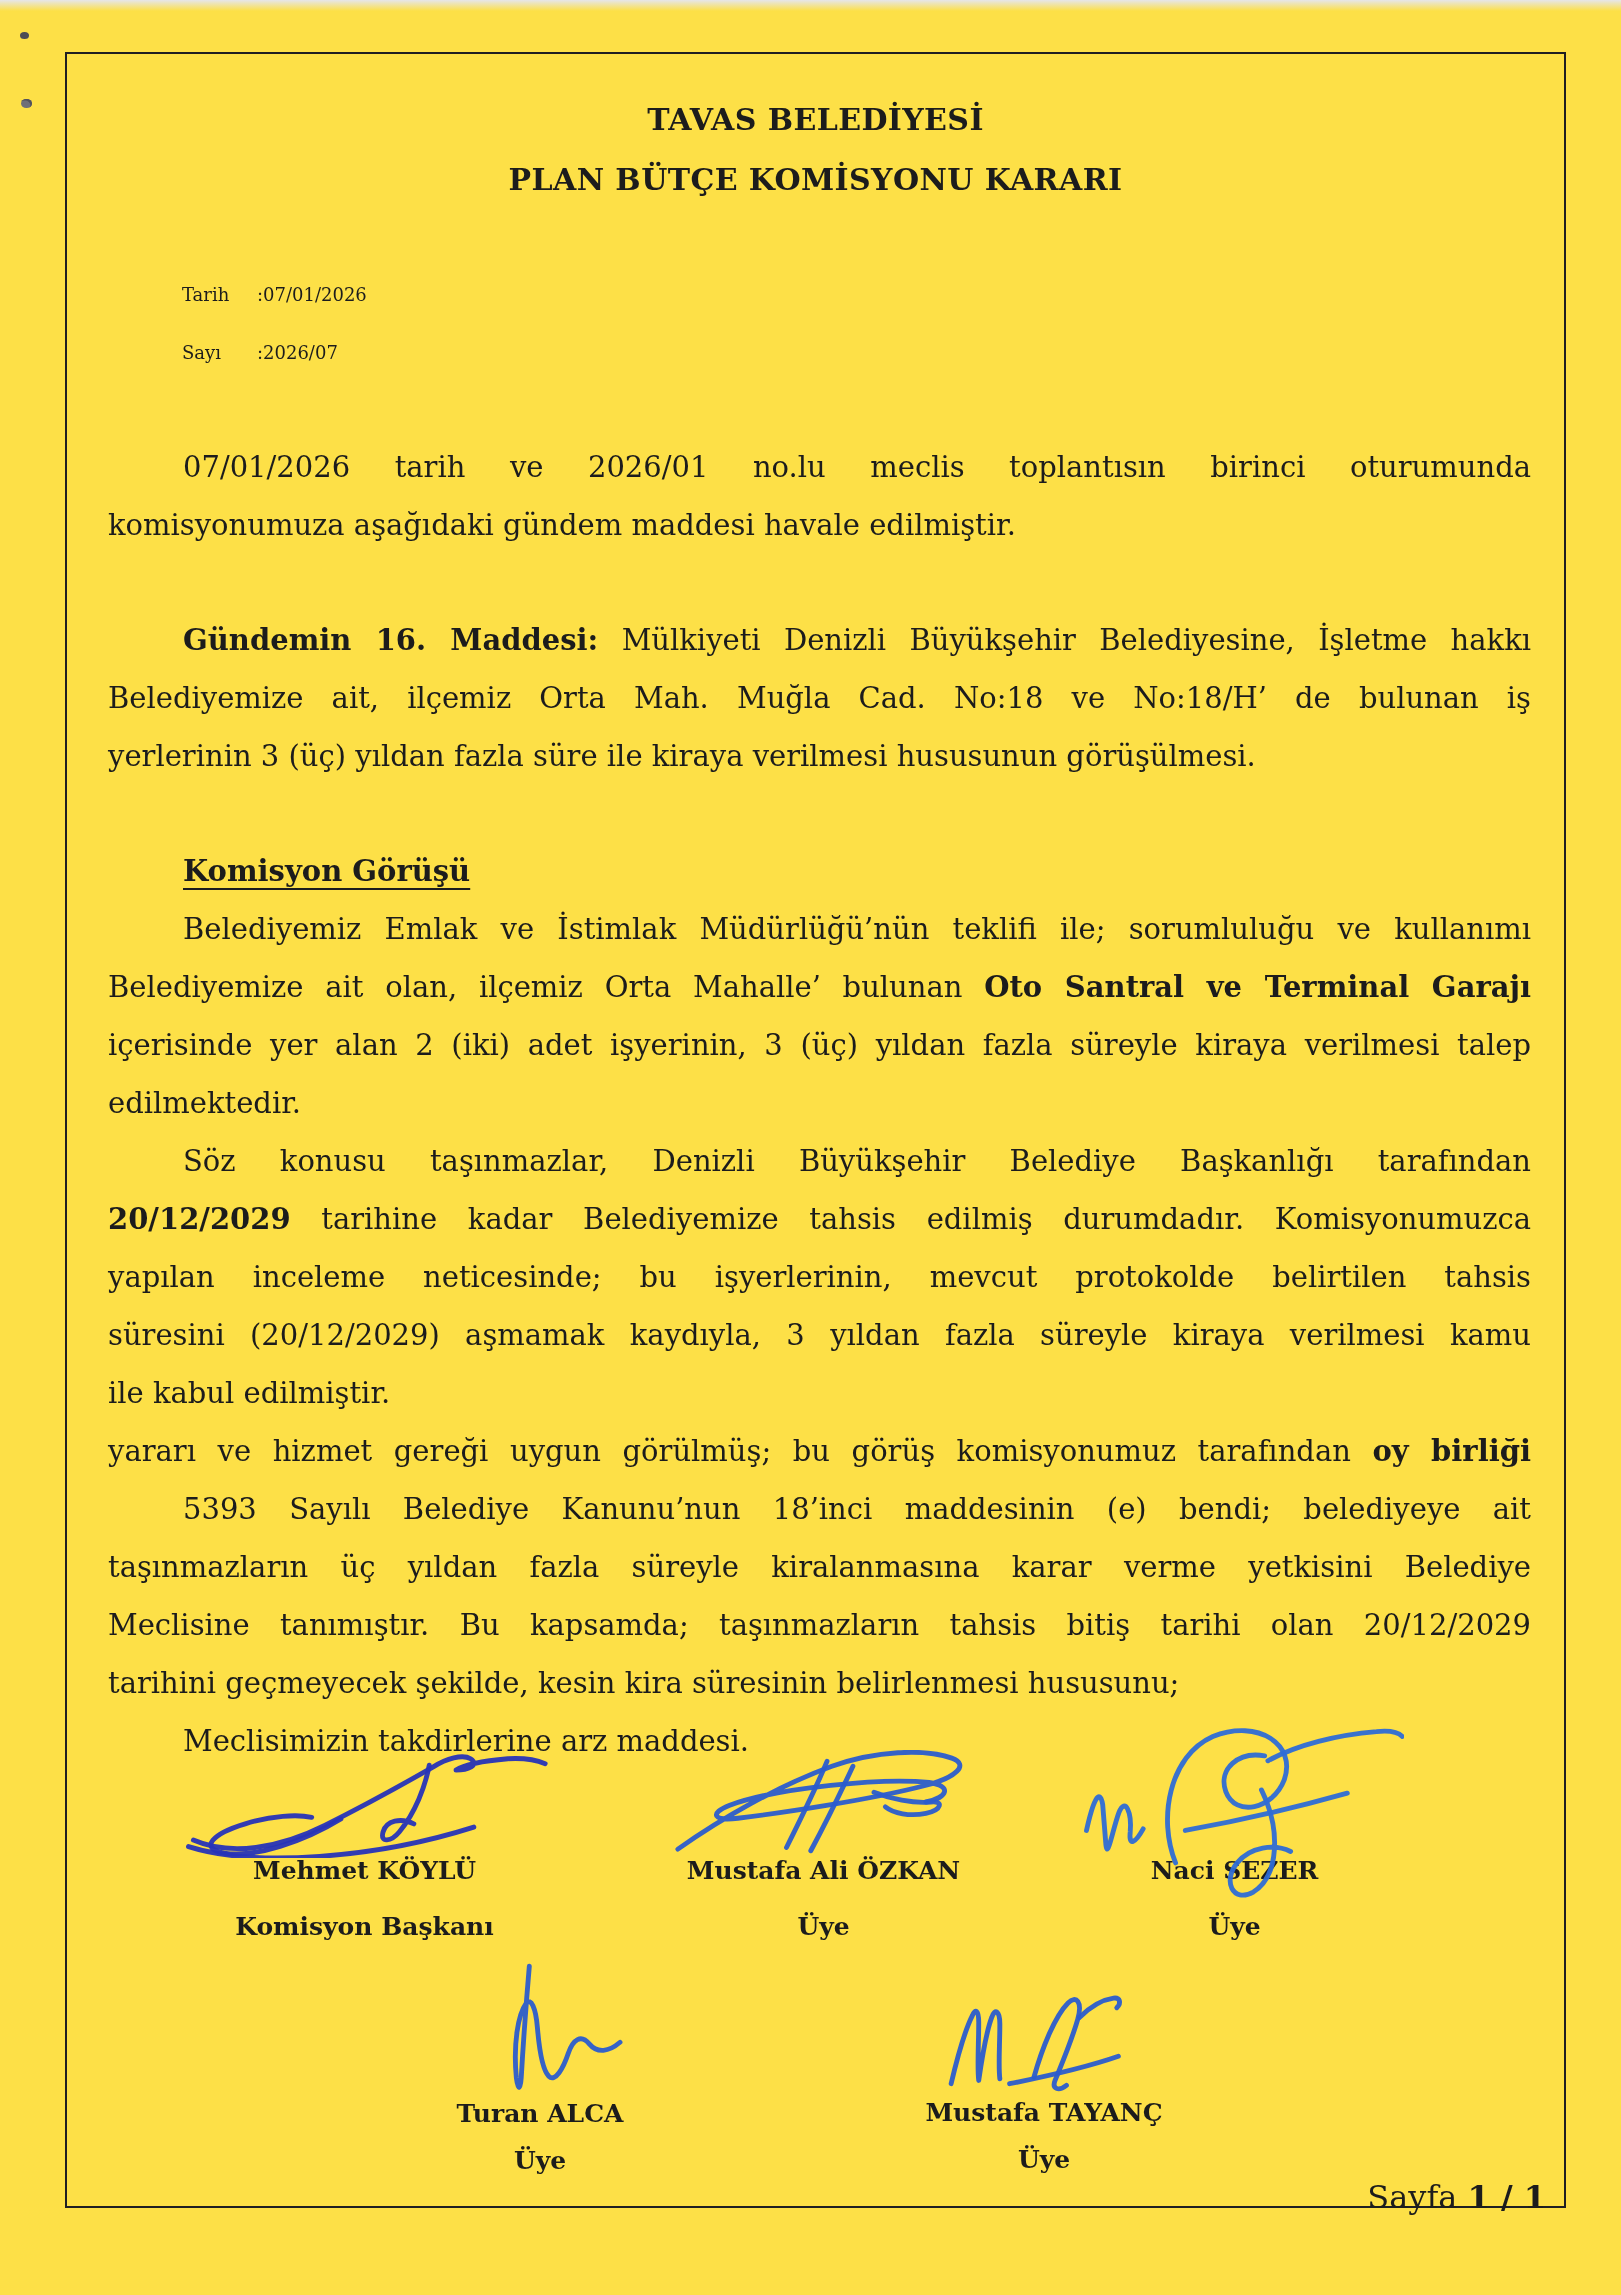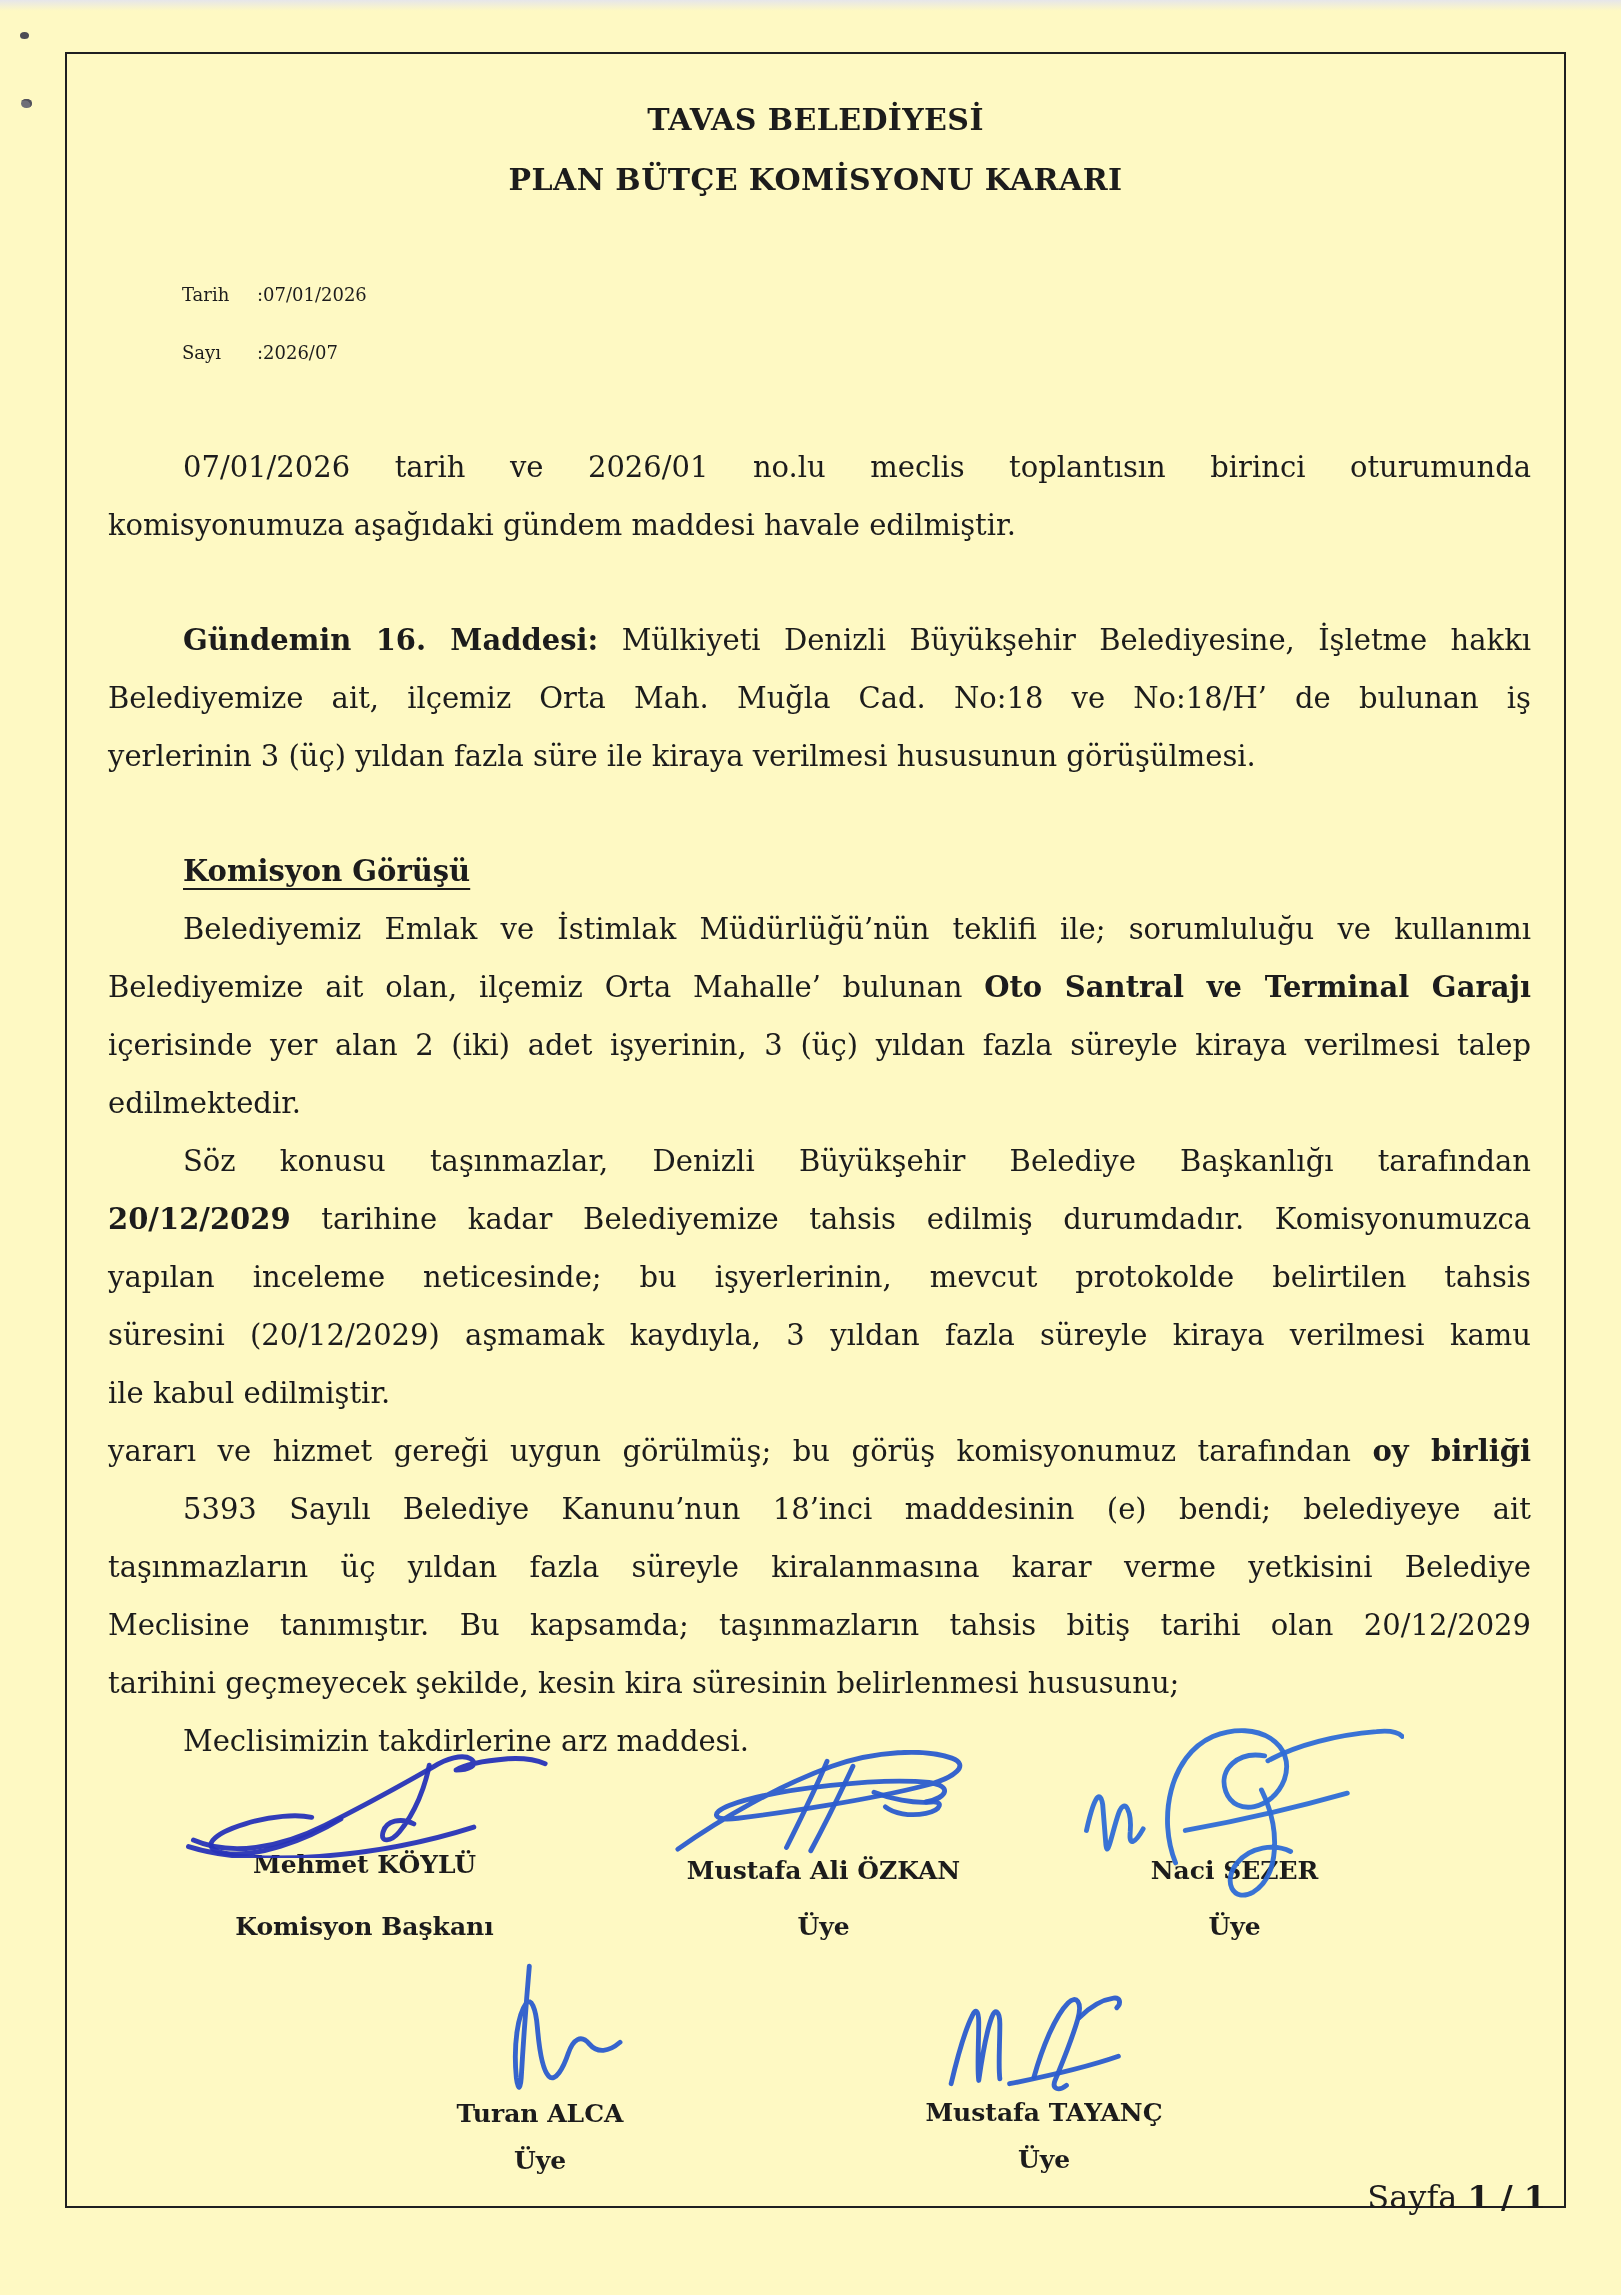--- a/index.html
+++ b/index.html
@@ -1,18 +1,18 @@
 <!DOCTYPE html>
 <html style="font-size:13px"><head>
 <meta charset="utf-8">
 <style>
   html,body { margin:0; padding:0; background:#ffffff; }
   .page {
     position:relative; width:1621px; height:2295px;
-    background:#fef9c3; overflow:hidden;
+    background:#fde047; overflow:hidden;
     font-family:"DejaVu Serif","Liberation Serif",serif;
     color:#1c1c1c;
     text-decoration:underline;
   }
   
   .scan-band { position:absolute; left:0; top:0; width:100%; height:11.3px;
     background:linear-gradient(#e6e6ea, rgba(230,230,234,0)); }
   .speck { position:absolute; border-radius:50%; }
   .speck.s1 { left:19.5px; top:32px;  width:9px; height:7.3px;  background:#4d4d55; }
   .speck.s2 { left:21px; top:99px; width:10.5px; height:9px; background:#6f6f78; box-shadow:inset -1.6px 1.6px 0 #51515a; }
@@ -40,21 +40,21 @@
   .sec-heading { line-height:58px; text-indent:75px; margin-bottom:0; }
   .sec-heading-text { font-weight:bold; text-decoration:underline; text-decoration-thickness:2.4px; text-underline-offset:6.5px; }
 
   .sig-layer { position:absolute; left:0; top:0; width:100%; height:100%; }
   .sig-member { position:absolute; text-align:center; }
   .sig-name, .sig-role { position:absolute; left:0; width:100%; font-size:25px; font-weight:bold; white-space:nowrap; }
   .sigsvg { position:absolute; }
   
   .sig-m1 { left:95px;  top:1695px; width:405px; height:227px; }
   .sig-m1 .sigsvg { left:20px;  top:0;    width:381px; height:109px; }
-  .sig-m1 .sig-name { top:101px; } .sig-m1 .sig-role { top:163px; }
+  .sig-m1 .sig-name { top:107px; } .sig-m1 .sig-role { top:163px; }
   .sig-m2 { left:570px;  top:1699px; width:373px; height:227px; }
   .sig-m2 .sigsvg { left:36px;  top:-3.2px; width:308px; height:104px; }
   .sig-m2 .sig-name { top:103px; } .sig-m2 .sig-role { top:159px; }
   .sig-m3 { left:989px; top:1663px; width:357px; height:259px; }
   .sig-m3 .sigsvg { left:24px;  top:0;    width:324px; height:188px; }
   .sig-m3 .sig-name { top:139px; } .sig-m3 .sig-role { top:195px; }
   
   .sig-m4 { left:327px;  top:1906px; width:292px; height:243px; }
   .sig-m4 .sigsvg { left:77px;  top:3.2px;  width:162px; height:131px; }
   .sig-m4 .sig-name { top:139px; } .sig-m4 .sig-role { top:186px; }

